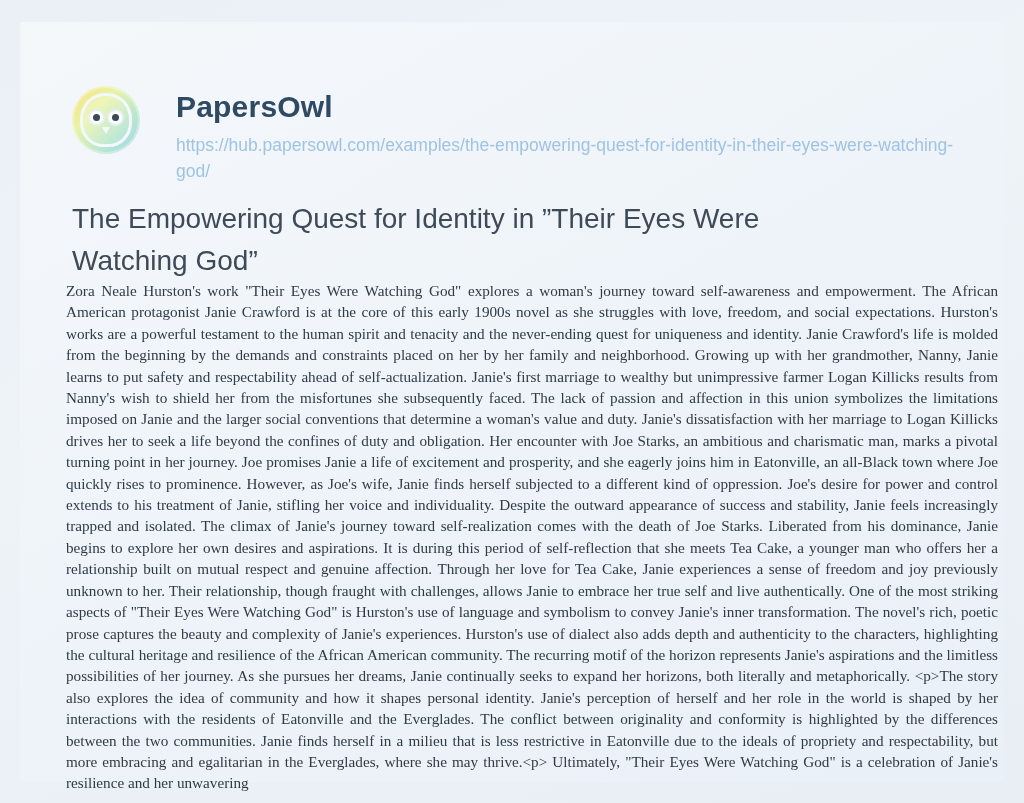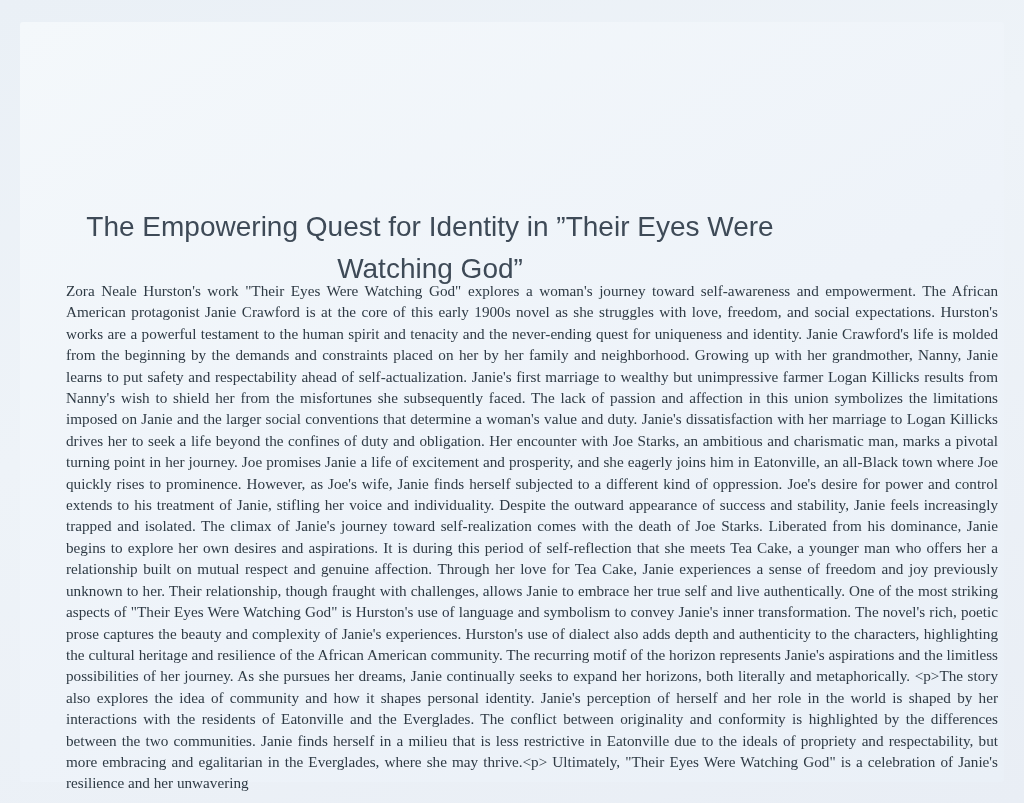--- a/index.html
+++ b/index.html
@@ -115,41 +115,60 @@
   }
   .doc-title {
     position: absolute;
     left: 48px;
     top: 172px;
     width: 700px;
     font-size: 28px;
     line-height: 42px;
     color: #3e4a57;
     font-weight: normal;
-    margin: 12px;
-    text-align: center;
+    margin: 4px;
   }
   .body-text {
     position: absolute;
     left: 46px;
     top: 258px;
     width: 932px;
     font-family: "Liberation Serif", serif;
     font-size: 15.2px;
     line-height: 21.4px;
     color: #2e3a44;
     text-align: justify;
     margin: 0;
   }
 </style>
 </head>
 <body>
 
 <div class="page">
   <div class="sheet">
 
+    <div class="header">
+
+      <div class="logo-wrap">
+        <div class="owl">
+          <div class="owl-inner">
+            <div class="owl-eye left">
+                <div class="owl-pupil"></div>
+              </div>
+            <div class="owl-eye right">
+                <div class="owl-pupil"></div>
+              </div>
+            <div class="owl-beak"></div>
+          </div>
+        </div>
+      </div>
+
+      <div class="brand">PapersOwl</div>
+
+      <div class="url">https://hub.papersowl.com/examples/the-empowering-quest-for-identity-in-their-eyes-were-watching-god/</div>
+    </div>
 
     <h1 class="doc-title">The Empowering Quest for Identity in ”Their Eyes Were Watching God”</h1>
 
     <p class="body-text">Zora Neale Hurston's work "Their Eyes Were Watching God" explores a woman's journey toward self-awareness and empowerment. The African American protagonist Janie Crawford is at the core of this early 1900s novel as she struggles with love, freedom, and social expectations. Hurston's works are a powerful testament to the human spirit and tenacity and the never-ending quest for uniqueness and identity. Janie Crawford's life is molded from the beginning by the demands and constraints placed on her by her family and neighborhood. Growing up with her grandmother, Nanny, Janie learns to put safety and respectability ahead of self-actualization. Janie's first marriage to wealthy but unimpressive farmer Logan Killicks results from Nanny's wish to shield her from the misfortunes she subsequently faced. The lack of passion and affection in this union symbolizes the limitations imposed on Janie and the larger social conventions that determine a woman's value and duty. Janie's dissatisfaction with her marriage to Logan Killicks drives her to seek a life beyond the confines of duty and obligation. Her encounter with Joe Starks, an ambitious and charismatic man, marks a pivotal turning point in her journey. Joe promises Janie a life of excitement and prosperity, and she eagerly joins him in Eatonville, an all-Black town where Joe quickly rises to prominence. However, as Joe's wife, Janie finds herself subjected to a different kind of oppression. Joe's desire for power and control extends to his treatment of Janie, stifling her voice and individuality. Despite the outward appearance of success and stability, Janie feels increasingly trapped and isolated. The climax of Janie's journey toward self-realization comes with the death of Joe Starks. Liberated from his dominance, Janie begins to explore her own desires and aspirations. It is during this period of self-reflection that she meets Tea Cake, a younger man who offers her a relationship built on mutual respect and genuine affection. Through her love for Tea Cake, Janie experiences a sense of freedom and joy previously unknown to her. Their relationship, though fraught with challenges, allows Janie to embrace her true self and live authentically. One of the most striking aspects of "Their Eyes Were Watching God" is Hurston's use of language and symbolism to convey Janie's inner transformation. The novel's rich, poetic prose captures the beauty and complexity of Janie's experiences. Hurston's use of dialect also adds depth and authenticity to the characters, highlighting the cultural heritage and resilience of the African American community. The recurring motif of the horizon represents Janie's aspirations and the limitless possibilities of her journey. As she pursues her dreams, Janie continually seeks to expand her horizons, both literally and metaphorically. &lt;p&gt;The story also explores the idea of community and how it shapes personal identity. Janie's perception of herself and her role in the world is shaped by her interactions with the residents of Eatonville and the Everglades. The conflict between originality and conformity is highlighted by the differences between the two communities. Janie finds herself in a milieu that is less restrictive in Eatonville due to the ideals of propriety and respectability, but more embracing and egalitarian in the Everglades, where she may thrive.&lt;p&gt; Ultimately, "Their Eyes Were Watching God" is a celebration of Janie's resilience and her unwavering</p>
 
   </div>
 </div>
 
 </body></html>

